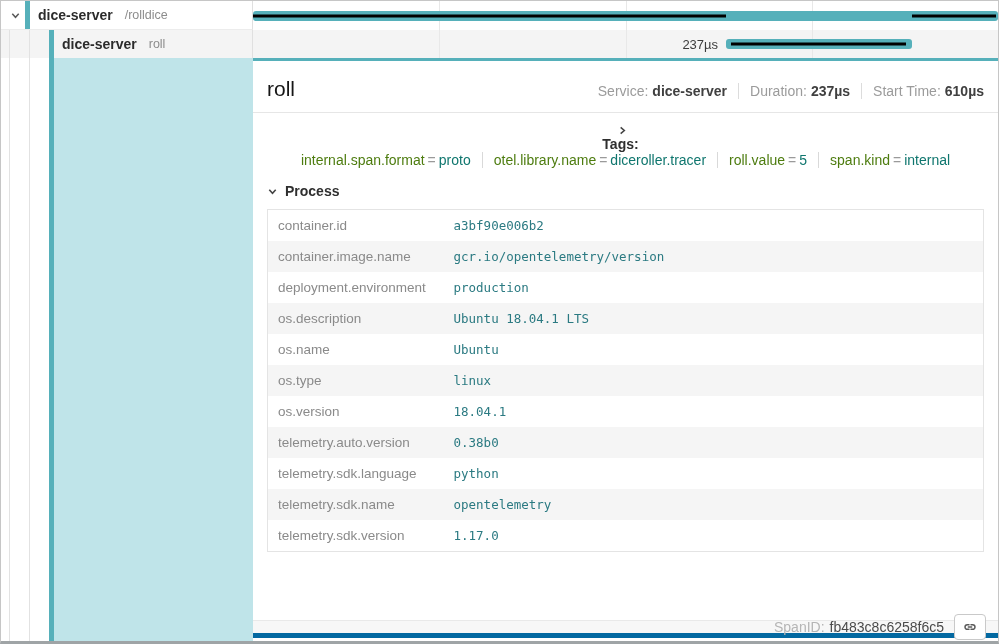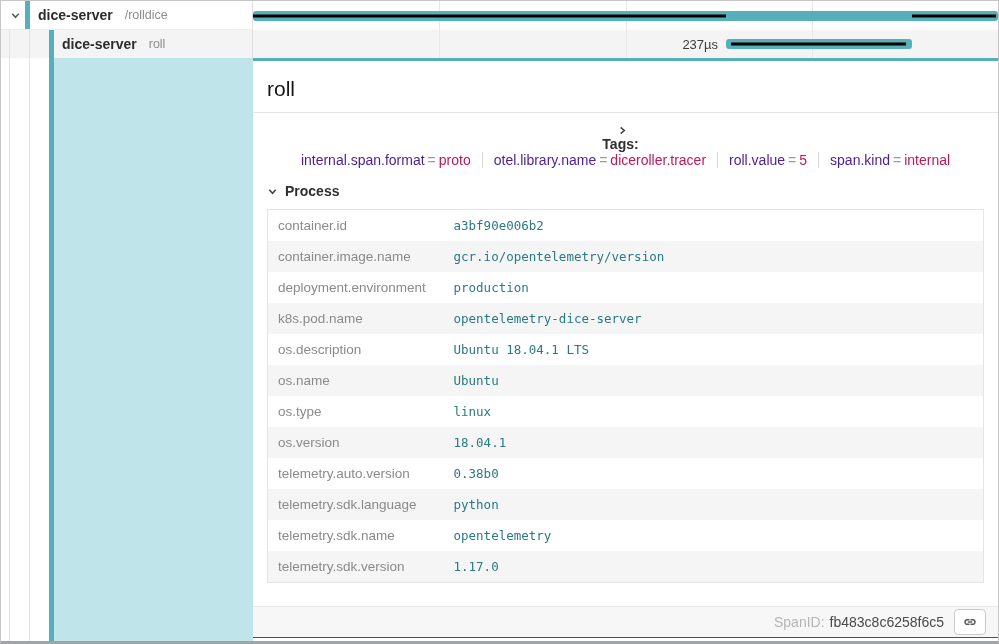--- a/index.html
+++ b/index.html
@@ -48,35 +48,35 @@
   .info-item:last-child { border-right:none; padding-right:0; }
   .info-label { color:#9b9b9b; }
   .info-value { color:#404040; font-weight:bold; margin-left:4px; }
 
   .tags-row { display:flex; align-items:center; padding:12px 14px 0 14px; font-size:14px; cursor:pointer;flex-direction:column; }
   .sec-chev { display:flex; align-items:center; margin-right:7px; }
   .sec-chev svg { width:11px; height:11px; stroke:#454545; stroke-width:1.7; fill:none; }
   .sec-label { font-weight:bold; color:#2f2f2f; margin-right:10px; }
   .tag-item { padding:0 11px; border-right:1px solid #d9d9d9; white-space:nowrap; }
   .tag-item:last-child { border-right:none; }
-  .tag-key { color:#4c1d95; }
+  .tag-key { color:#4d7c0f; }
   .tag-eq { color:#9a9a9a; padding:0 3px; }
-  .tag-val { color:#be185d; }
+  .tag-val { color:#0f766e; }
 
   .process-row { display:flex; align-items:center; padding:15px 14px 0 14px; font-size:14px; cursor:pointer; }
 
   .kv-table-wrap { padding:10px 14px 0 14px; }
   table.kv { width:100%; border-collapse:collapse; border:1px solid #e4e4e4; }
   table.kv tr:nth-child(even) { background:#f5f5f5; }
   table.kv td { padding:8px 10px; vertical-align:top; }
   td.k { width:176px; font-size:13.5px; color:#8a8a8a; }
   td.v { font-family:"DejaVu Sans Mono", monospace; font-size:12.5px; color:#2b7a82; }
 
   .card-footer {
-    margin-top:8px; height:32px; background:#f7f7f7; border-top:1px solid #e9e9e9; border-bottom:1px solid #0369a1;
+    margin-top:8px; height:18px; background:#f7f7f7; border-top:1px solid #e9e9e9; border-bottom:5px solid #0369a1;
     display:flex; align-items:center; justify-content:flex-end; padding:0 12px; flex:0 0 auto;
   }
   .spanid-label { font-size:14px; color:#b5b5b5; }
   .spanid-value { font-size:14px; color:#4a4a4a; margin-left:5px; }
   .link-btn {
     margin-left:10px; width:32px; height:26px; background:#fff; border:1px solid #c9c9c9; border-radius:4px;
     display:flex; align-items:center; justify-content:center; cursor:pointer;
   }
   .link-btn svg { width:16px; height:16px; stroke:#5a5a5a; stroke-width:2.2; fill:none; stroke-linecap:round; }
   .flex-spacer { flex:1 1 auto; }
@@ -128,20 +128,21 @@
 
   <div class="detail-row">
     <span class="guide g1"></span>
     <span class="guide g2"></span>
     <div class="stripe"></div>
     <div class="teal-fill"></div>
 
     <div class="detail-card">
       <div class="card-header">
         <span class="span-title">roll</span>
+        <span class="header-info"><span class="info-item"><span class="info-label">Service:</span><span class="info-value">dice-server</span></span><span class="info-item"><span class="info-label">Duration:</span><span class="info-value">237µs</span></span><span class="info-item"><span class="info-label">Start Time:</span><span class="info-value">610µs</span></span></span>
       </div>
 
       <div class="tags-row">
         <span class="sec-chev">
           <svg viewBox="0 0 12 12">
               <polyline points="4,2.5 8,6 4,9.5"></polyline>
             </svg>
         </span>
         <span class="sec-label">Tags:</span>
         <span id="tags-list"><span class="tag-item"><span class="tag-key">internal.span.format</span><span class="tag-eq">=</span><span class="tag-val">proto</span></span><span class="tag-item"><span class="tag-key">otel.library.name</span><span class="tag-eq">=</span><span class="tag-val">diceroller.tracer</span></span><span class="tag-item"><span class="tag-key">roll.value</span><span class="tag-eq">=</span><span class="tag-val">5</span></span><span class="tag-item"><span class="tag-key">span.kind</span><span class="tag-eq">=</span><span class="tag-val">internal</span></span></span>
@@ -163,24 +164,20 @@
                 <td class="k">container.id</td>
                 <td class="v">a3bf90e006b2</td>
               </tr>
               <tr>
                 <td class="k">container.image.name</td>
                 <td class="v">gcr.io/opentelemetry/version</td>
               </tr>
               <tr>
                 <td class="k">deployment.environment</td>
                 <td class="v">production</td>
-              </tr>
-              <tr>
-                <td class="k">k8s.pod.name</td>
-                <td class="v">opentelemetry-dice-server</td>
               </tr>
               <tr>
                 <td class="k">os.description</td>
                 <td class="v">Ubuntu 18.04.1 LTS</td>
               </tr>
               <tr>
                 <td class="k">os.name</td>
                 <td class="v">Ubuntu</td>
               </tr>
               <tr>

